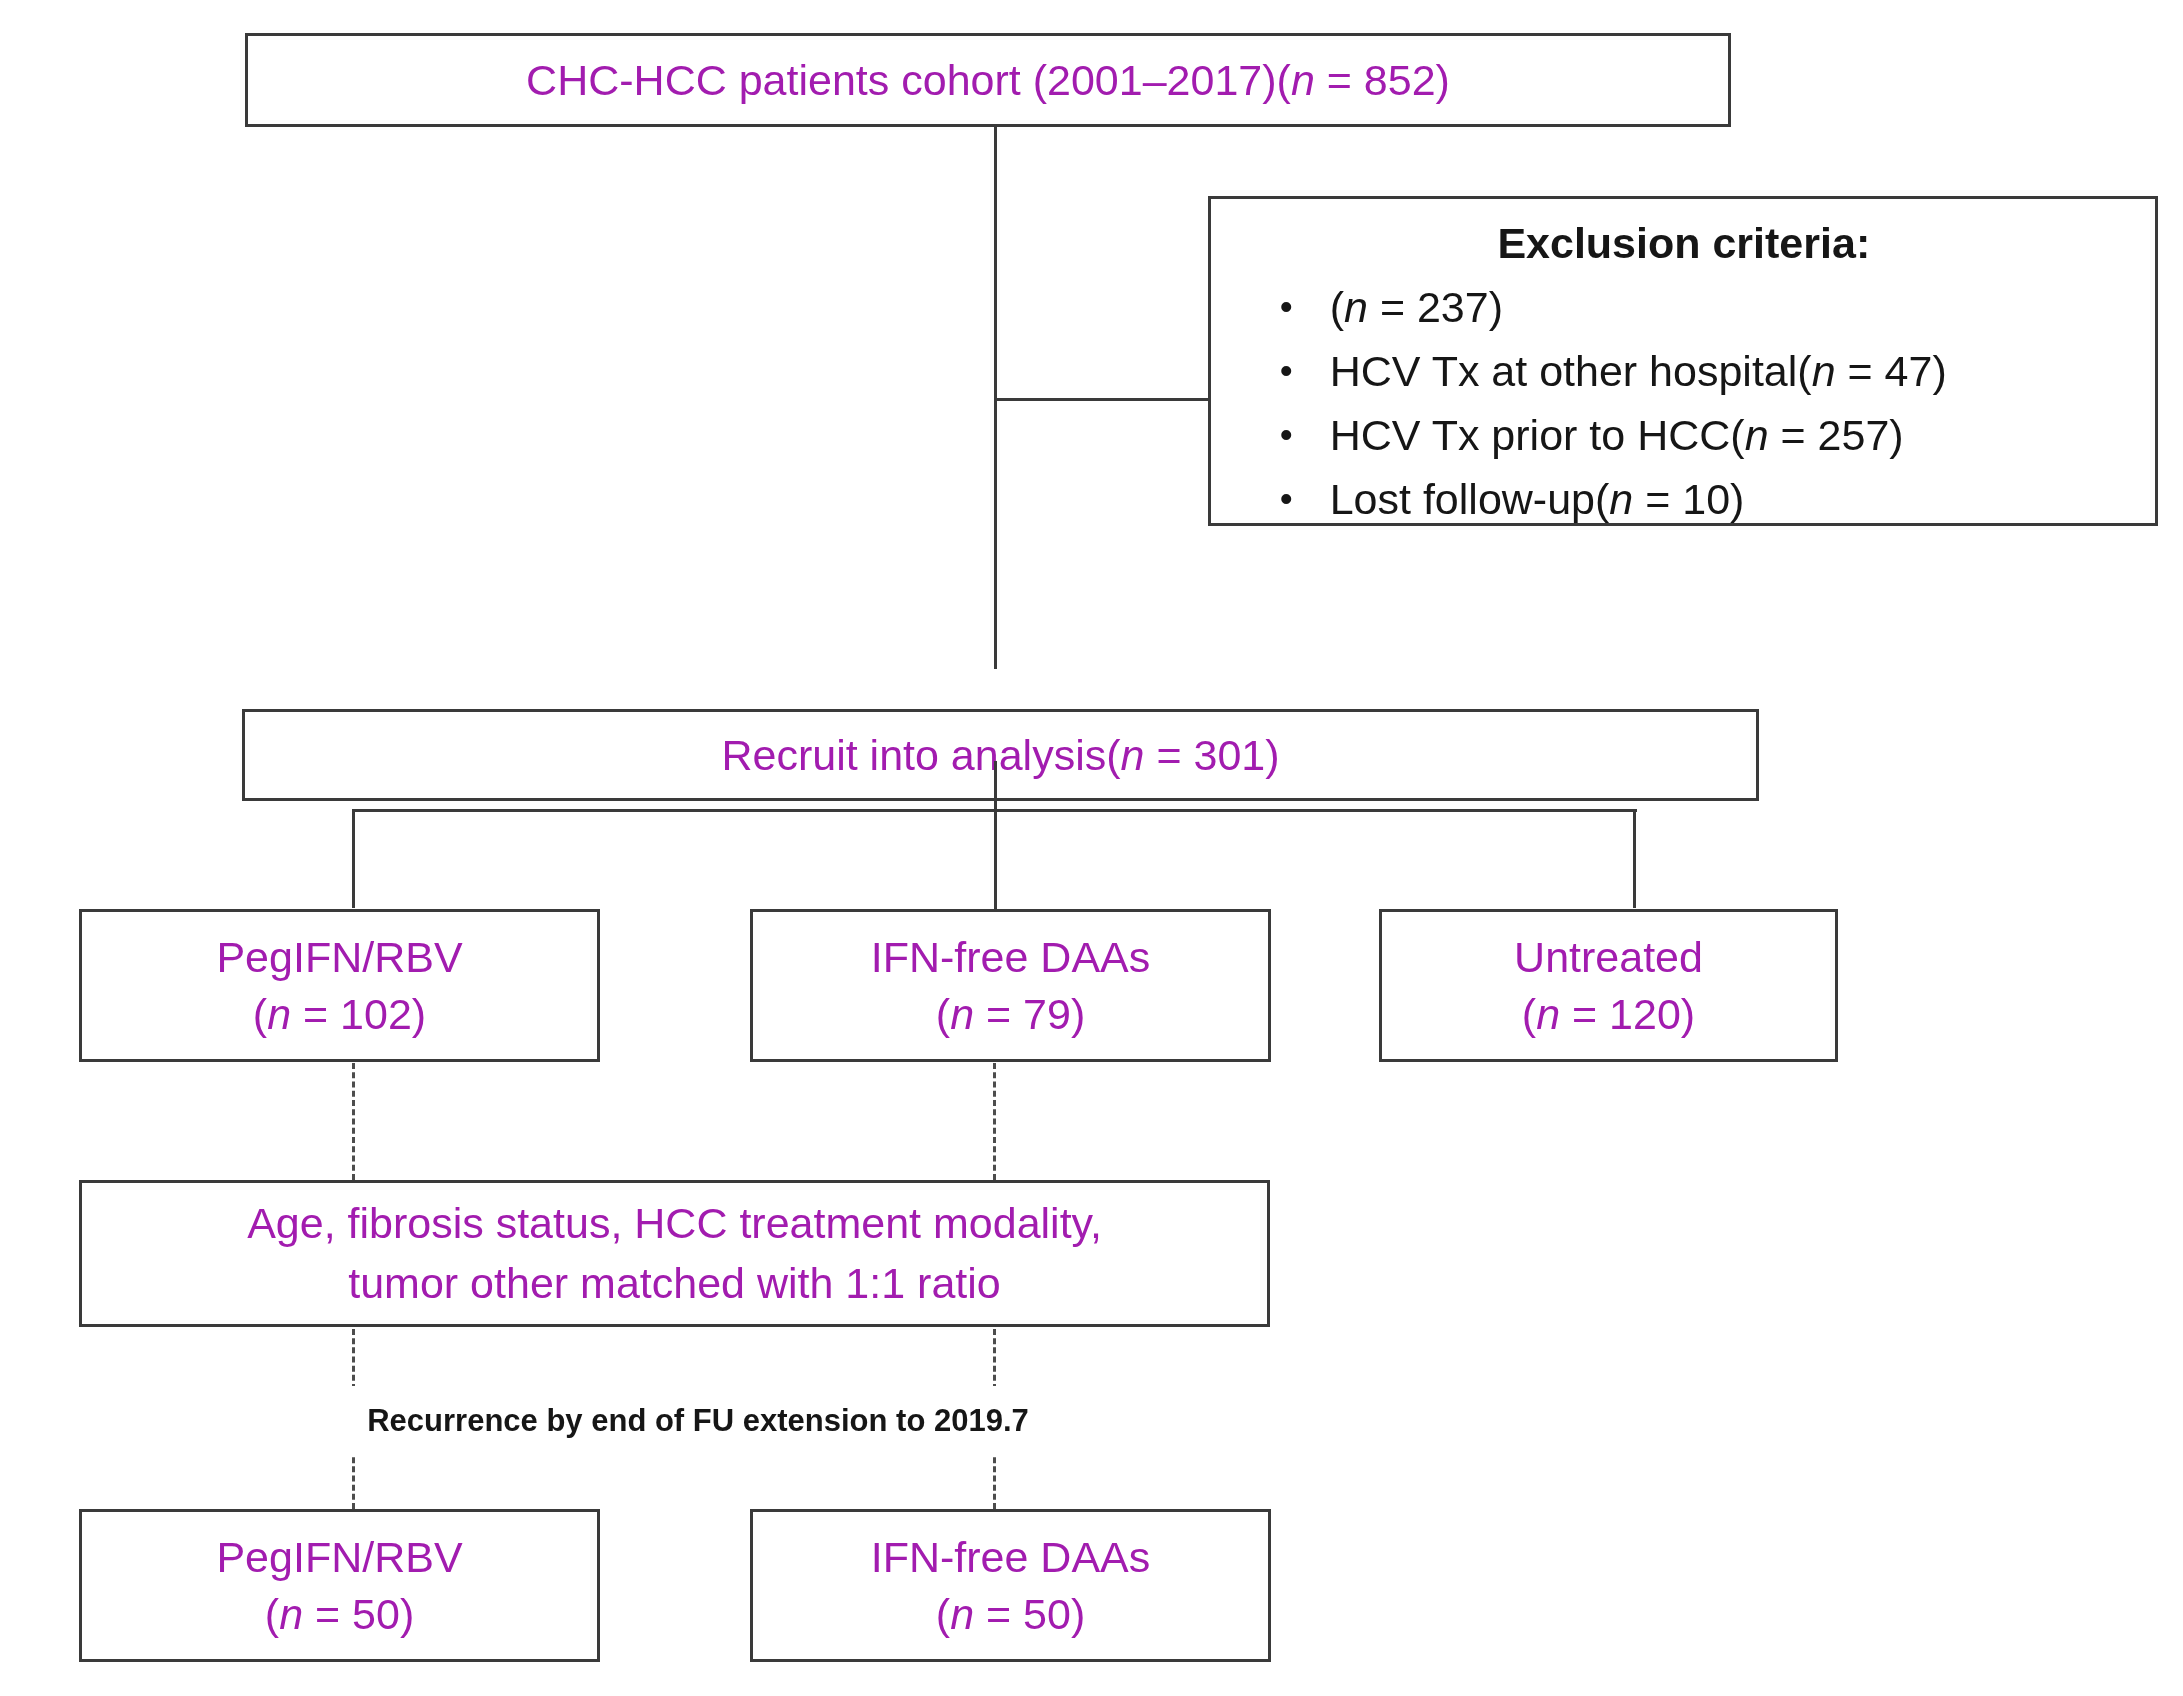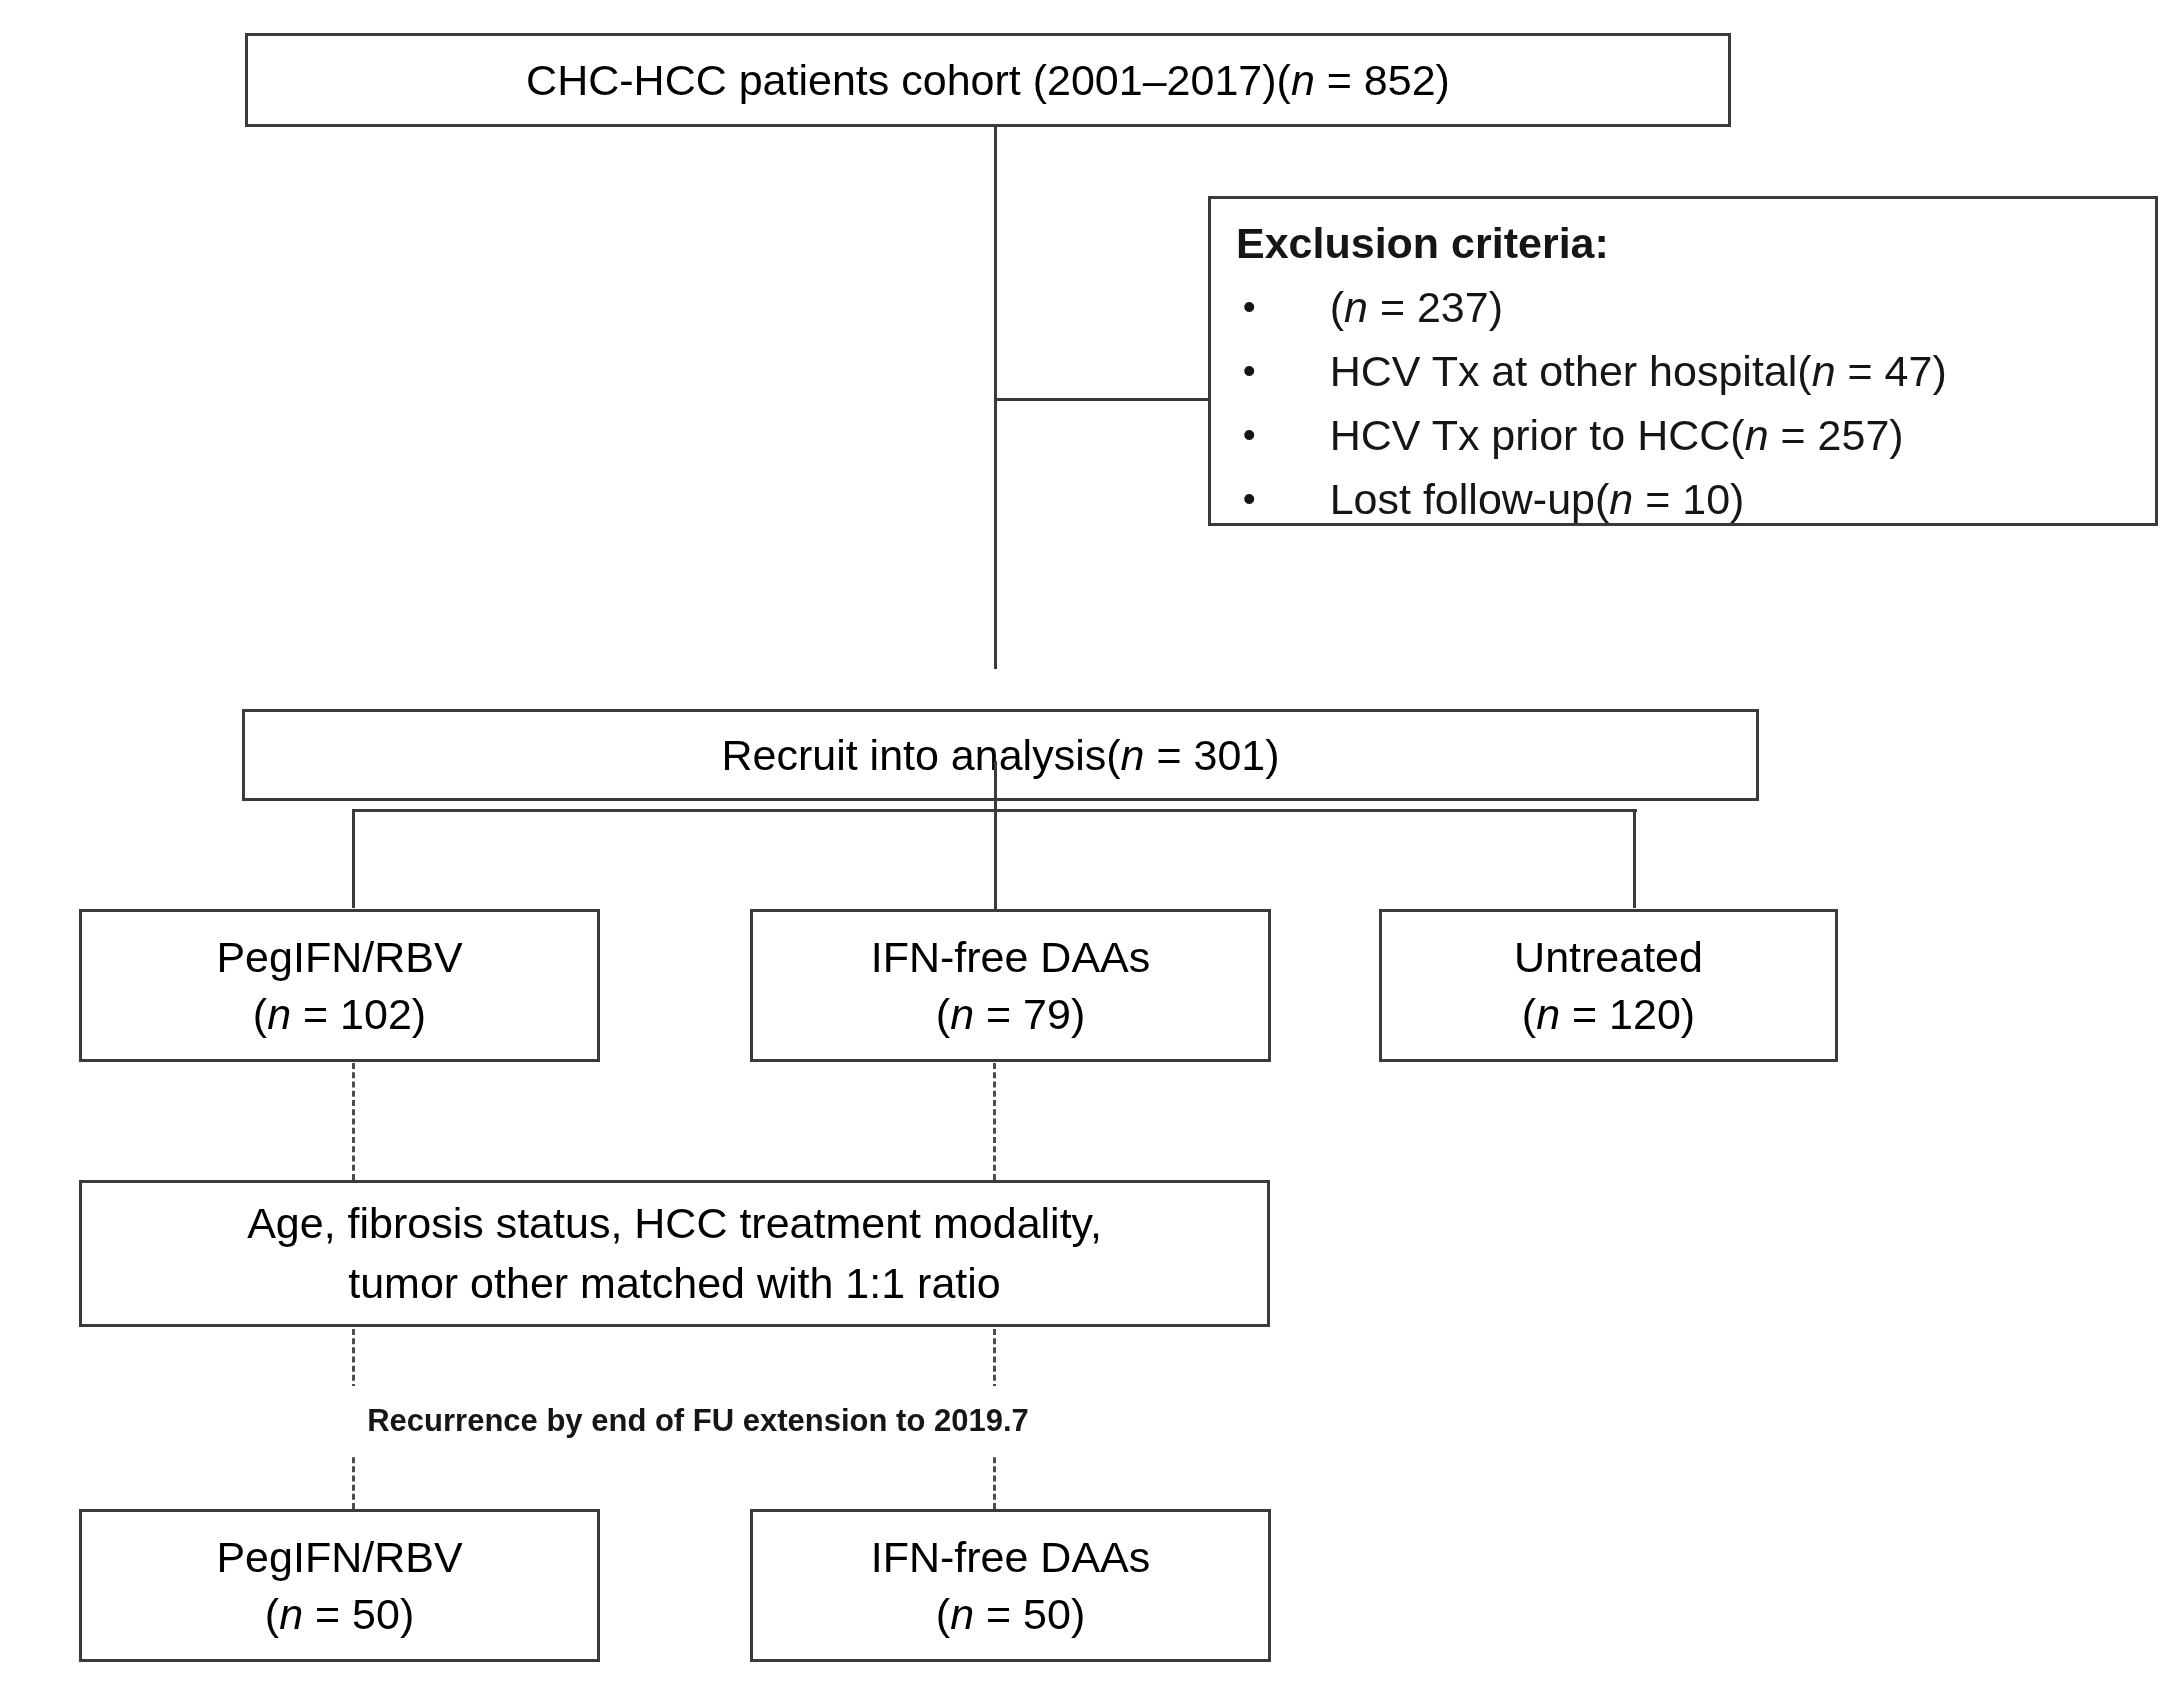--- a/index.html
+++ b/index.html
@@ -25,41 +25,41 @@
     box-sizing: border-box;
     border: 3.3px solid #3a3a3a;
     background: #ffffff;
     display: flex;
     flex-direction: column;
     align-items: center;
     justify-content: center;
     text-align: center;
     font-size: 43px;
     line-height: 1.32;
-    color: #000000;
+    color: #a21caf;
   }
   .box.single-line { flex-direction: row; }
   .box .lbl { white-space: nowrap; }
   .line {
     position: absolute;
     background: #3a3a3a;
   }
   .dash-v {
     position: absolute;
     width: 0;
     border-left: 3.3px dashed #4d4d4d;
   }
   .exclusion {
     position: absolute;
     box-sizing: border-box;
     border: 3.3px solid #3a3a3a;
     background: #ffffff;
     padding: 11.7px 23.4px 8.4px 25px;
     font-size: 43px;
-    text-align: left;
+    text-align: center;
   }
   .exclusion .ex-title {
     font-weight: bold;
     line-height: 64px;
     white-space: nowrap;
   }
   .exclusion ul {
     list-style: none;
     margin: 0;
     padding: 0;

